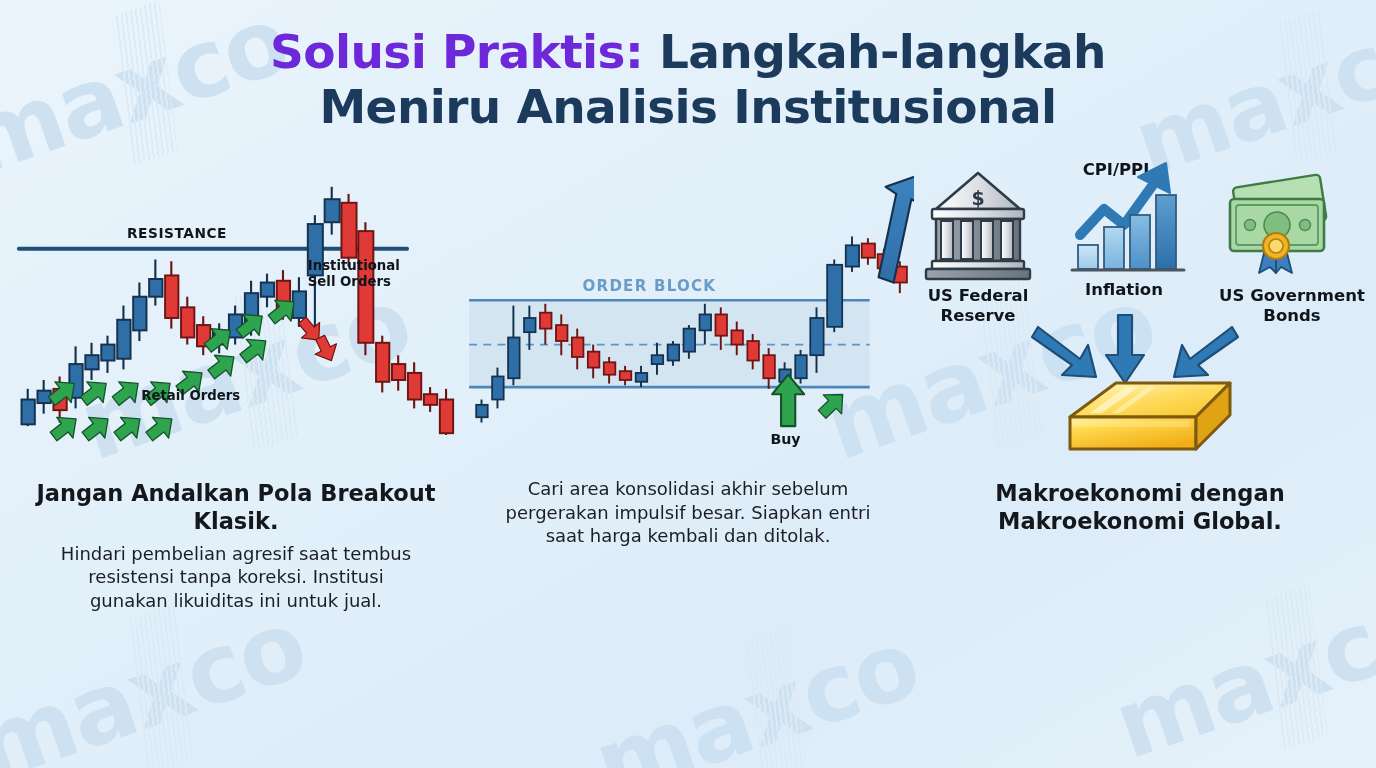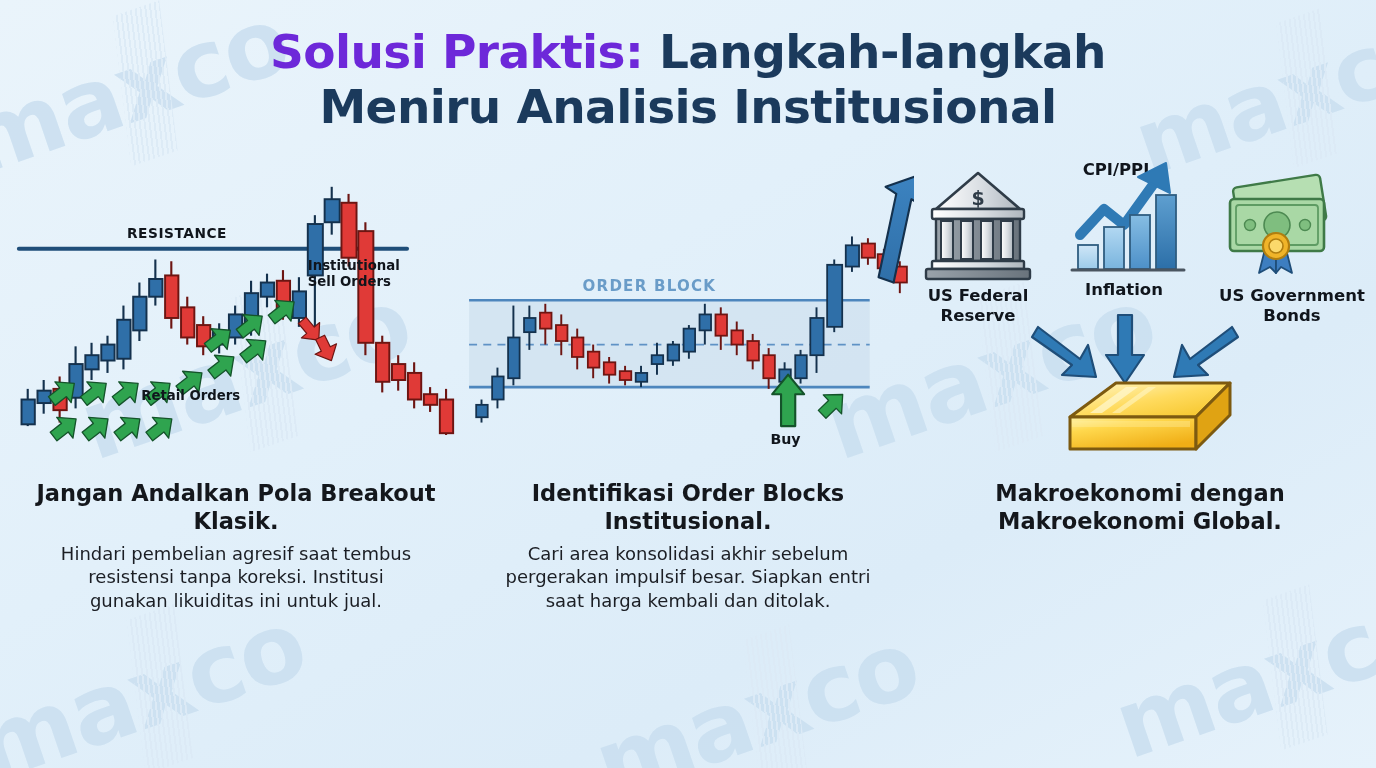--- a/index.html
+++ b/index.html
@@ -373,21 +373,20 @@
 
         <g>
           <polygon points="360,256 360,292 376,292 376,256 386,256 368,234 350,256" fill="#2fa44f" stroke="#14532a" stroke-width="2.4" stroke-linejoin="round"></polygon>
           <g transform="translate(396,268) rotate(-44) scale(0.62)">
             <polygon points="0,14 26,14 26,0 52,24 26,48 26,34 0,34" fill="#2fa44f" stroke="#14532a" stroke-width="2.4" stroke-linejoin="round"></polygon>
           </g>
         </g>
         <text x="348" y="312" font-family="DejaVu Sans, sans-serif" font-size="16" font-weight="700" fill="#10151c">Buy</text>
       </svg>
     </div>
-    <div class="col-heading">Identifikasi Order Blocks Institusional.</div>
     <div class="col-body">Cari area konsolidasi akhir sebelum pergerakan impulsif besar. Siapkan entri saat harga kembali dan ditolak.</div>
   </div>
 
   <div class="column" id="col-3">
     <div class="col-art">
       <svg viewBox="0 0 440 322" preserveAspectRatio="xMidYMid meet">
         <defs>
           <linearGradient id="bankCol" x1="0" y1="0" x2="1" y2="0">
             <stop offset="0%" stop-color="#ffffff"></stop>
             <stop offset="55%" stop-color="#d8dde2"></stop>

